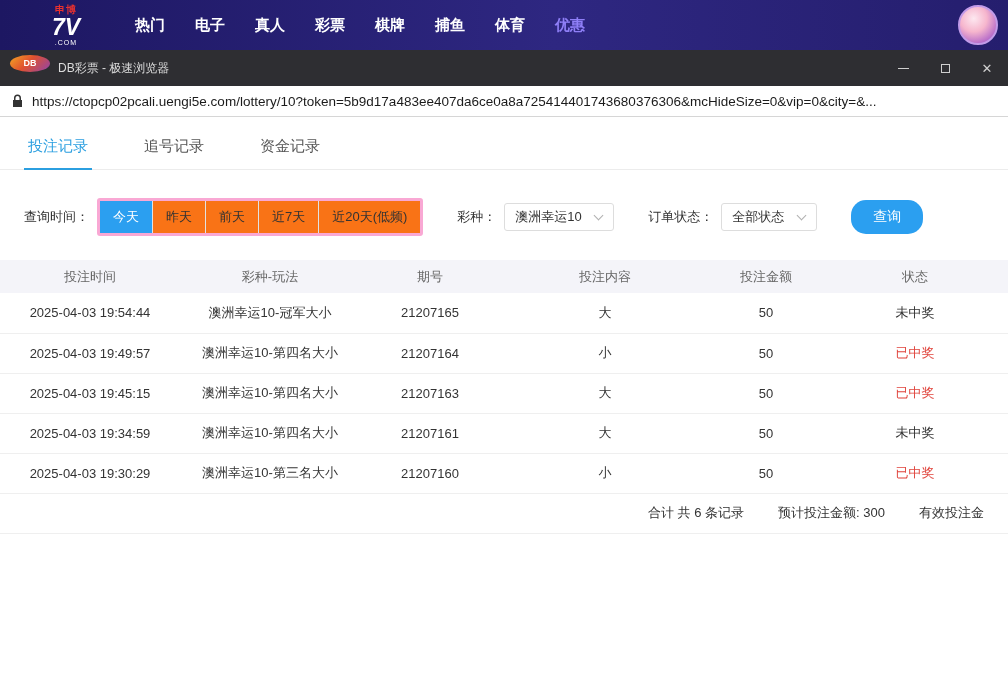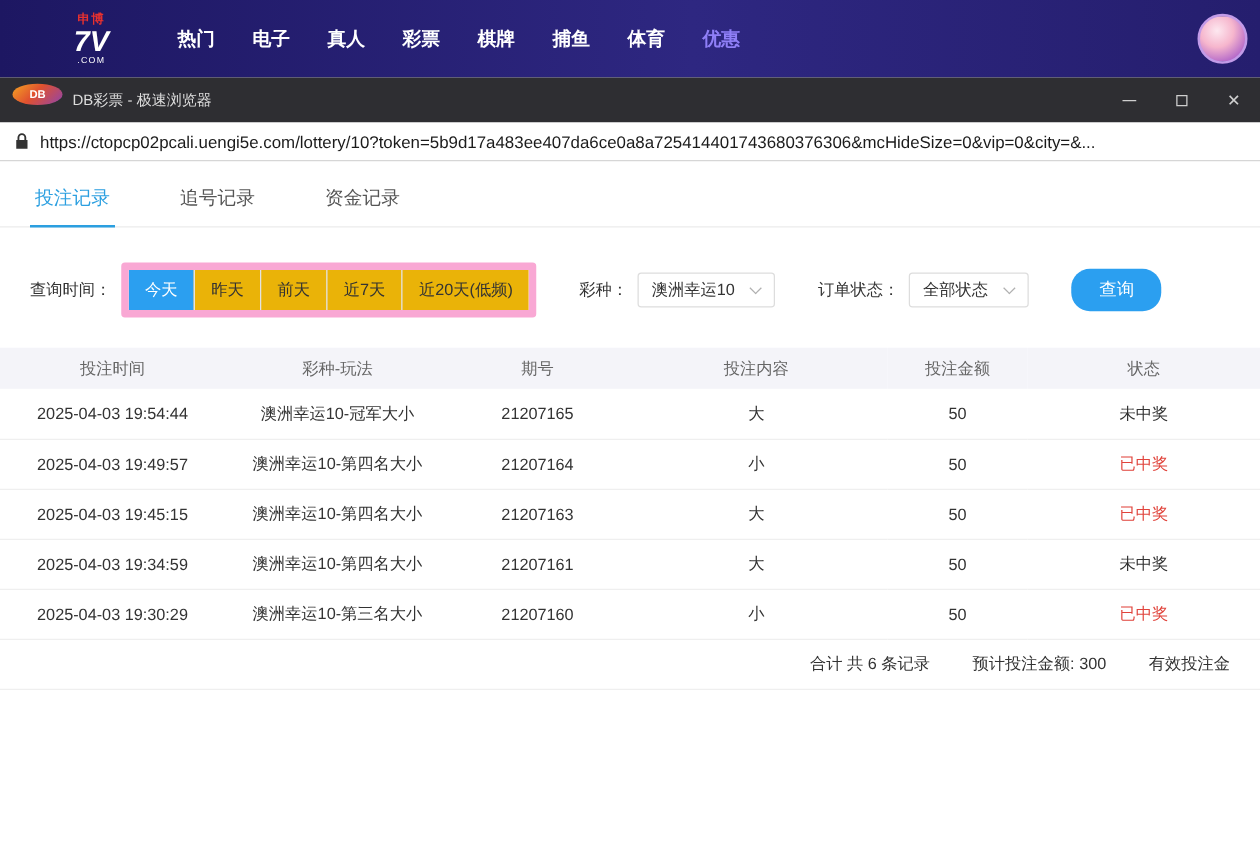--- a/index.html
+++ b/index.html
@@ -5,23 +5,23 @@
   * { box-sizing: border-box; }
   html,body { margin:0; padding:0; }
   body {
     width:1008px; height:691px; overflow:hidden;
     font-family:"Liberation Sans","DejaVu Sans",sans-serif;
     background:#fff;
   }
 
   
   .topbar {
-    height:62px;
+    height:50px;
     background:linear-gradient(90deg,#1d1762 0%,#2e2781 55%,#251e6e 100%);
-    display:flex; align-items:center;padding-left:7px;
+    display:flex; align-items:center;
   }
   .logo { margin-left:38px; width:56px; text-align:center; line-height:1; cursor:pointer; }
   .logo-top { color:#e8312f; font-size:10px; font-weight:bold; letter-spacing:1px; }
   .logo-main { color:#fff; font-size:23px; font-weight:bold; font-style:italic; margin-top:1px; }
   .logo-sub { color:#fff; font-size:7px; letter-spacing:1px; }
   .nav { display:flex; margin-left:26px; }
   .nav-item {
     width:60px; text-align:center; color:#ffffff;
     font-size:15px; font-weight:bold; cursor:pointer; user-select:none;
   }
@@ -58,22 +58,22 @@
   .url-text { font-size:13.5px; color:#1b1b1b; white-space:nowrap; overflow:hidden; }
 
   
   .tabs { display:flex; gap:48px; padding:12px 0 0 24px; border-bottom:1px solid #ececec; }
   .tab { font-size:15px; color:#555; padding:8px 4px 12px; cursor:pointer; }
   .tab.active { color:#2b9fe0; border-bottom:2px solid #2b9fe0; margin-bottom:-1px; }
 
   
   .filters { display:flex; align-items:center; padding:28px 0 24px 24px; font-size:13px; color:#333; }
   .filter-label { margin-right:8px; }
-  .seg-group { display:inline-flex; border:6px solid #f9a8d4; border-radius:3px; overflow:hidden; margin-right:34px; }
-  .seg-opt { padding:0 13px; height:32px; line-height:32px; border-left:1px solid #e2e2e2; cursor:pointer; color:#333; background:#eab308; white-space:nowrap; }
+  .seg-group { display:inline-flex; border:3px solid #f9a8d4; border-radius:3px; overflow:hidden; margin-right:34px; }
+  .seg-opt { padding:0 13px; height:32px; line-height:32px; border-left:1px solid #e2e2e2; cursor:pointer; color:#333; background:#f97316; white-space:nowrap; }
   .seg-opt:first-child { border-left:none; }
   .seg-opt.active { background:#2b9ff0; color:#fff; }
   .select {
     display:inline-flex; align-items:center; justify-content:space-between;
     border:1px solid #ddd; border-radius:3px; height:28px;
     padding:0 10px; min-width:110px; color:#333; margin-right:34px; cursor:pointer; background:#fff;
   }
   .chevron { display:inline-block; border:solid #b0b0b0; border-width:0 1px 1px 0; padding:3px; transform:rotate(45deg); margin:-3px 1px 0 10px; }
   .query-btn {
     width:72px; height:34px; background:#2b9ff0; color:#fff; border:none;

